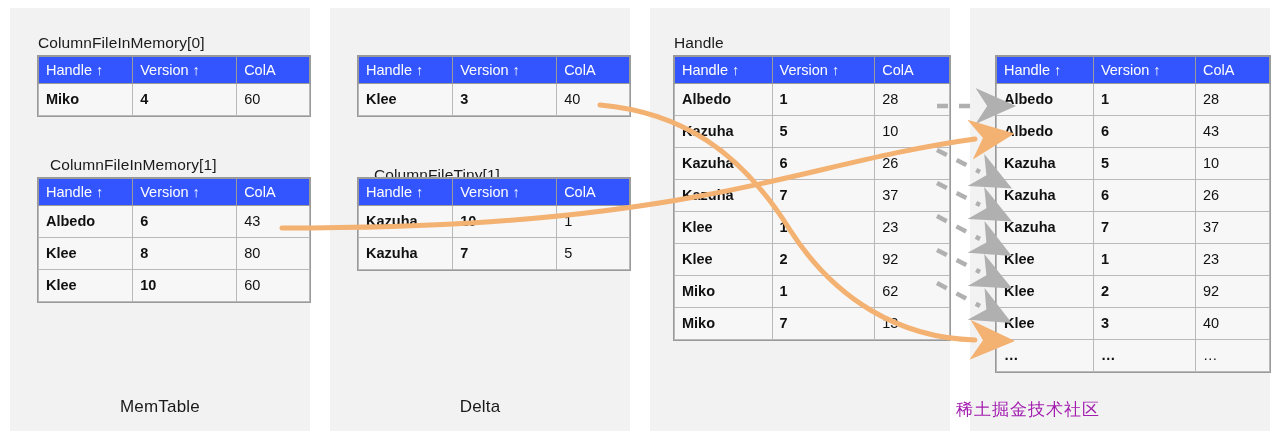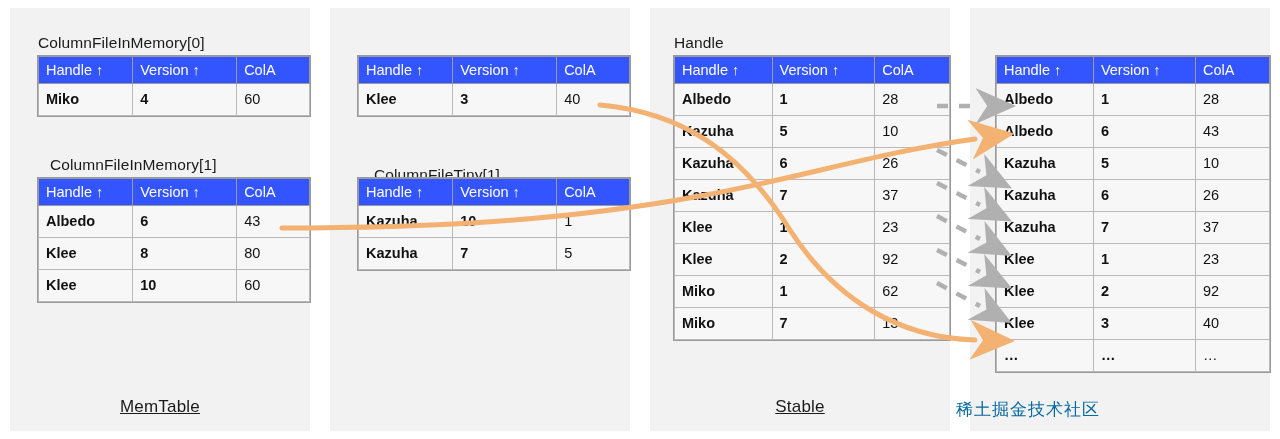--- a/index.html
+++ b/index.html
@@ -35,21 +35,20 @@
     white-space: nowrap;
   }
   .panel-footer {
     position: absolute;
     bottom: 14px;
     width: 100%;
     text-align: center;
     font-size: 17px;
     color: #1a1a1a;
     letter-spacing: 0.2px;
-    text-decoration: underline;
   }
   table.grid {
     position: absolute;
     border-collapse: collapse;
     table-layout: fixed;
     background: #0f172a;
     box-shadow: 0 0 0 1px #9a9a9a;
   }
   table.grid th {
     background: #3355ff;
@@ -89,21 +88,21 @@
     left: 0; top: 0;
     width: 1280px;
     height: 439px;
     pointer-events: none;
   }
   .watermark {
     position: absolute;
     right: 8px;
     bottom: 18px;
     font-size: 17px;
-    color: #0369a1;
+    color: #a21caf;
     letter-spacing: 1px;
     font-family: "DejaVu Sans", sans-serif;
     white-space: nowrap;
   }
 </style>
 </head>
 <body>
 
 <div id="stage">
 
@@ -189,20 +188,21 @@
           <td class="c1">10</td>
           <td class="c2">1</td>
         </tr>
         <tr>
           <td class="c0">Kazuha</td>
           <td class="c1">7</td>
           <td class="c2">5</td>
         </tr>
       </tbody>
     </table>
+    <div class="panel-footer">Delta</div>
   </div>
 
   <div class="panel" style="left:650px; width:300px;">
     <div class="panel-title" style="left:24px; top:26px;">Handle</div>
     <table class="grid wide" style="left:24px; top:48px;">
       <thead>
         <tr>
           <th class="col-h">Handle ↑</th>
           <th class="col-v">Version ↑</th>
           <th class="col-a">ColA</th>
@@ -244,21 +244,20 @@
           <td class="c1">1</td>
           <td class="c2">62</td>
         </tr>
         <tr>
           <td class="c0">Miko</td>
           <td class="c1">7</td>
           <td class="c2">13</td>
         </tr>
       </tbody>
     </table>
-    <div class="panel-footer">Stable</div>
   </div>
 
   <div class="panel" style="left:970px; width:300px;">
     <table class="grid wide" style="left:26px; top:48px;">
       <thead>
         <tr>
           <th class="col-h">Handle ↑</th>
           <th class="col-v">Version ↑</th>
           <th class="col-a">ColA</th>
         </tr>

